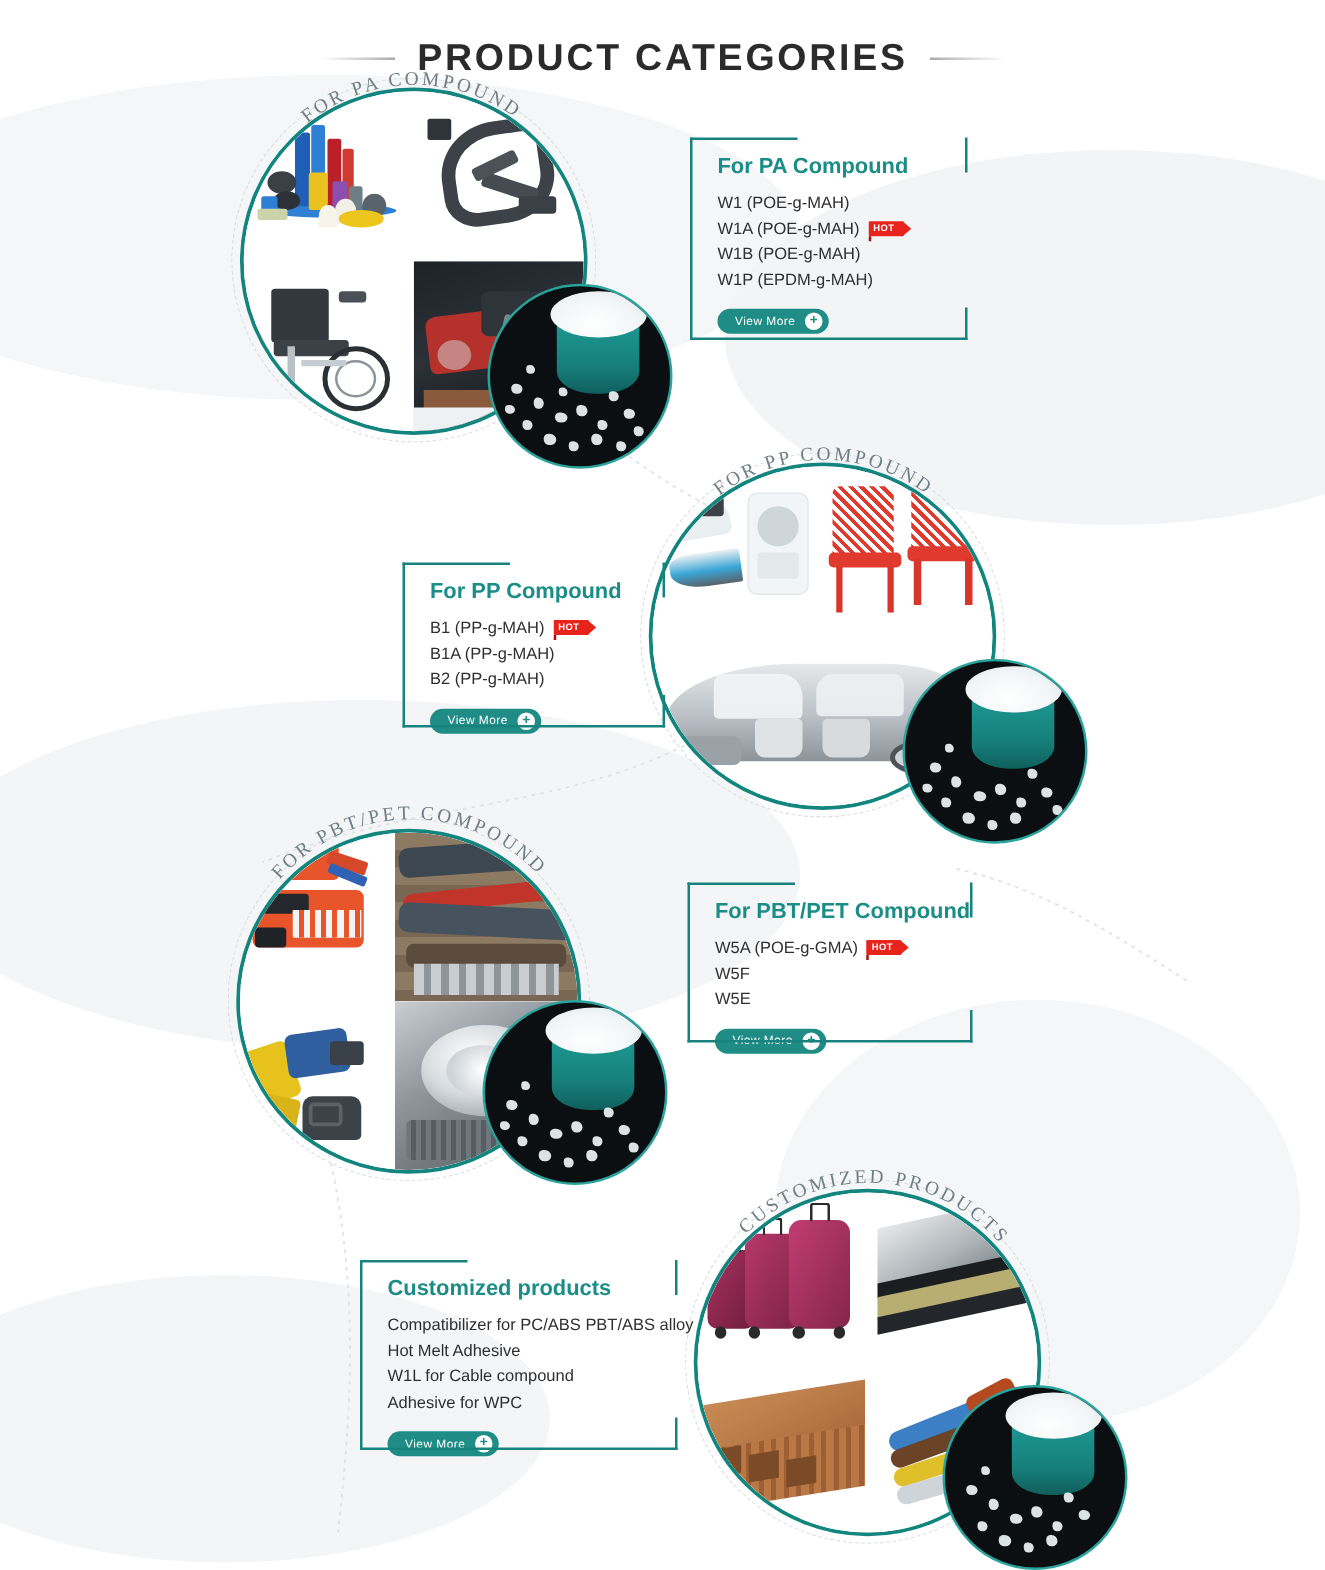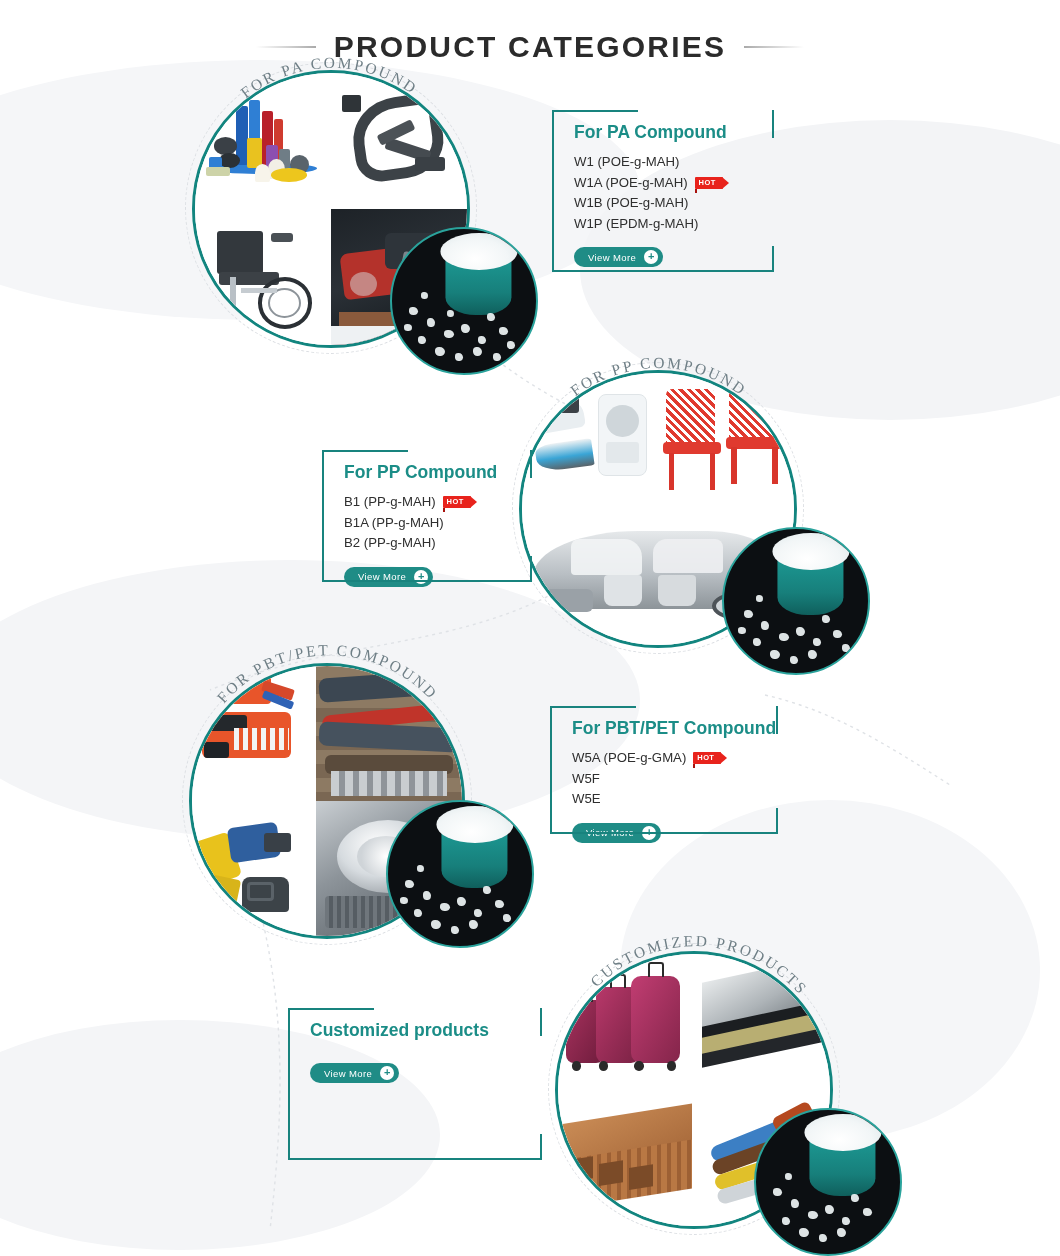--- a/index.html
+++ b/index.html
@@ -528,17 +528,31 @@
 </div>
 <div class="panel" style="left:288px;top:1008px;width:254px;height:152px">
   <div class="panel-frame">
     <span class="f-v-l"></span>
       <span class="f-h-tl"></span>
     <span class="f-v-r"></span>
       <span class="f-v-r2"></span>
       <span class="f-h-bl"></span>
   </div>
   <h2 class="panel-title">Customized products</h2>
+  <ul class="panel-list">
+    <li>
+        <span>Compatibilizer for PC/ABS PBT/ABS alloy</span>
+      </li>
+    <li>
+        <span>Hot Melt Adhesive</span>
+      </li>
+    <li>
+        <span>W1L for Cable compound</span>
+      </li>
+    <li>
+        <span>Adhesive for WPC</span>
+      </li>
+  </ul>
   <button class="view-more">
     <span>View More</span>
     <span class="vm-plus">+</span>
   </button>
 </div>
 
 </body></html>

